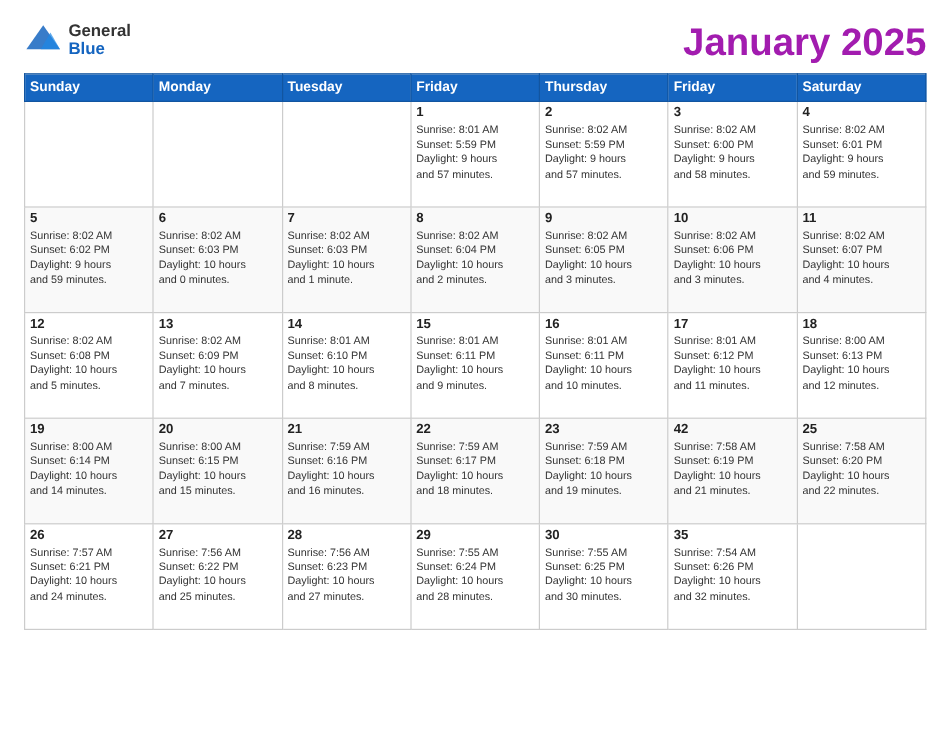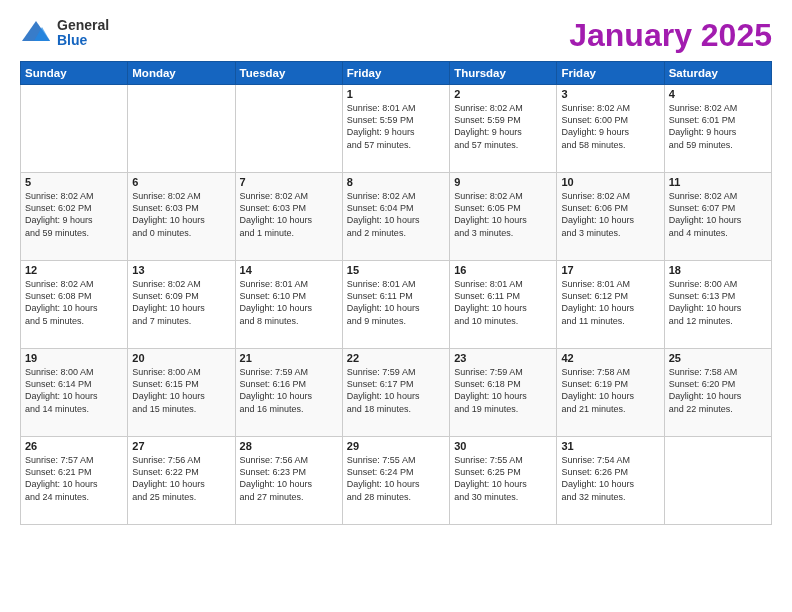--- a/index.html
+++ b/index.html
@@ -354,21 +354,21 @@
 and 28 minutes.</div>
           </td>
           <td>
             <div class="day-number">30</div>
             <div class="day-info" style="white-space: pre-line;">Sunrise: 7:55 AM
 Sunset: 6:25 PM
 Daylight: 10 hours
 and 30 minutes.</div>
           </td>
           <td>
-            <div class="day-number">31</div>
+            <div class="day-number">35</div>
             <div class="day-info" style="white-space: pre-line;">Sunrise: 7:54 AM
 Sunset: 6:26 PM
 Daylight: 10 hours
 and 32 minutes.</div>
           </td>
           <td class="empty-cell"></td>
         </tr>
       </tbody>
   </table>
 </div>

